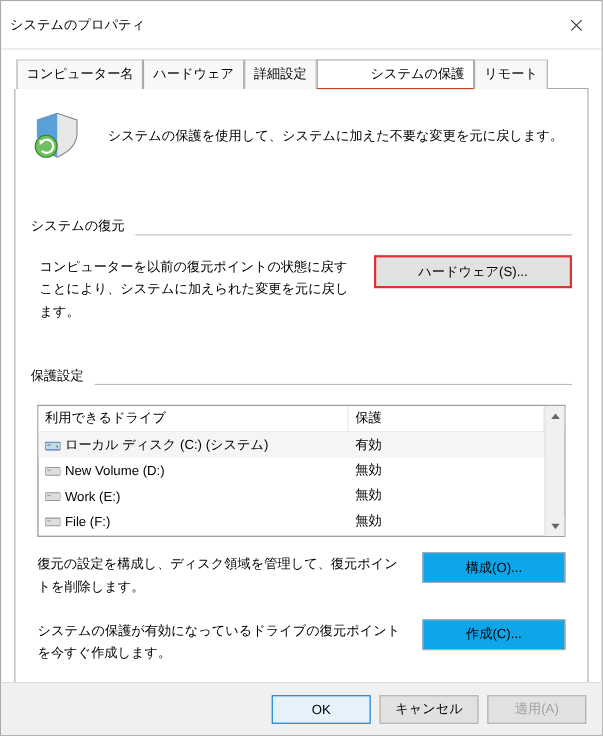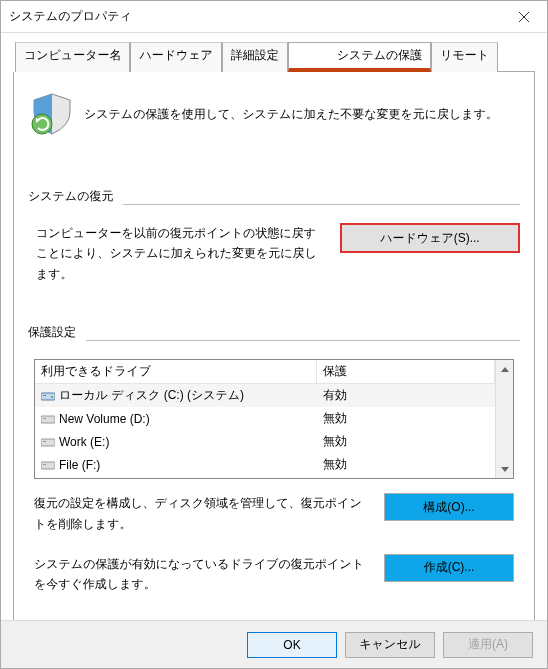--- a/index.html
+++ b/index.html
@@ -1,27 +1,27 @@
 <!DOCTYPE html>
 <html><head>
 <meta charset="utf-8">
 <style>
 * { box-sizing: border-box; font-family: "Meiryo UI", "Yu Gothic UI", "MS Gothic", sans-serif; font-size: 12px; }
 body { margin: 0; background: #fff; width: 548px; height: 669px; border: 1px solid #aaa; position: relative; }
-.titlebar { height: 32px; display: flex; align-items: center; padding-left: 8px; border-bottom: 1px solid #ddd; }
+.titlebar { height: 44px; display: flex; align-items: center; padding-left: 8px; border-bottom: 1px solid #ddd; }
 .titlebar-text { flex: 1; }
 .close-btn { width: 46px; height: 30px; display: flex; align-items: center; justify-content: center; cursor: pointer; }
 .close-btn svg { width: 10px; height: 10px; }
 .content { padding: 8px 12px 0 12px; }
 .tabs { display: flex; border-bottom: 1px solid #aaa; margin-left: 2px; }
 .tab { padding: 4px 8px; border: 1px solid #aaa; border-bottom: none; background: #fff; position: relative; top: 1px; margin-right: 0px; cursor: pointer; }
-.tab.active { background: #fff; border-bottom: 4px solid #c2410c; padding-left: 48px; }
+.tab.active { background: #fff; border-bottom: 1px solid #c2410c; padding-left: 48px; }
 .tab:not(.active) { background: #f8f8f8; border-top: 1px solid #ccc; text-align: center; }
 .tab-panel { border: 1px solid #aaa; border-top: none; padding: 18px 14px 14px 14px; height: 555px; background: #fff; }
-.intro-row { display: flex; align-items: center; gap: 8px; margin-bottom: 50px; }
+.intro-row { display: flex; align-items: center; gap: 22px; margin-bottom: 50px; }
 .shield-icon { width: 48px; height: 48px; flex-shrink: 0; }
 .intro-text { line-height: 1.7; }
 .section-header { display: flex; align-items: flex-end; margin-bottom: 18px; }
 .section-title { margin-right: 10px; white-space: nowrap; }
 .section-line { flex: 1; border-top: 1px solid #bbb; }
 .restore-row { display: flex; gap: 20px; margin-bottom: 40px; align-items: flex-start; }
 .restore-text { flex: 1; line-height: 1.7; padding-left: 8px; }
 .big-btn { width: 180px; height: 30px; background: #e1e1e1; border: 1px solid #adadad; cursor: pointer; display: flex; align-items: center; justify-content: center; }
 .big-btn.highlighted { border: 2px solid #e03030; }
 .drive-table-wrap { border: 1px solid #888; height: 120px; margin: 0 6px 14px 6px; display: flex; }

